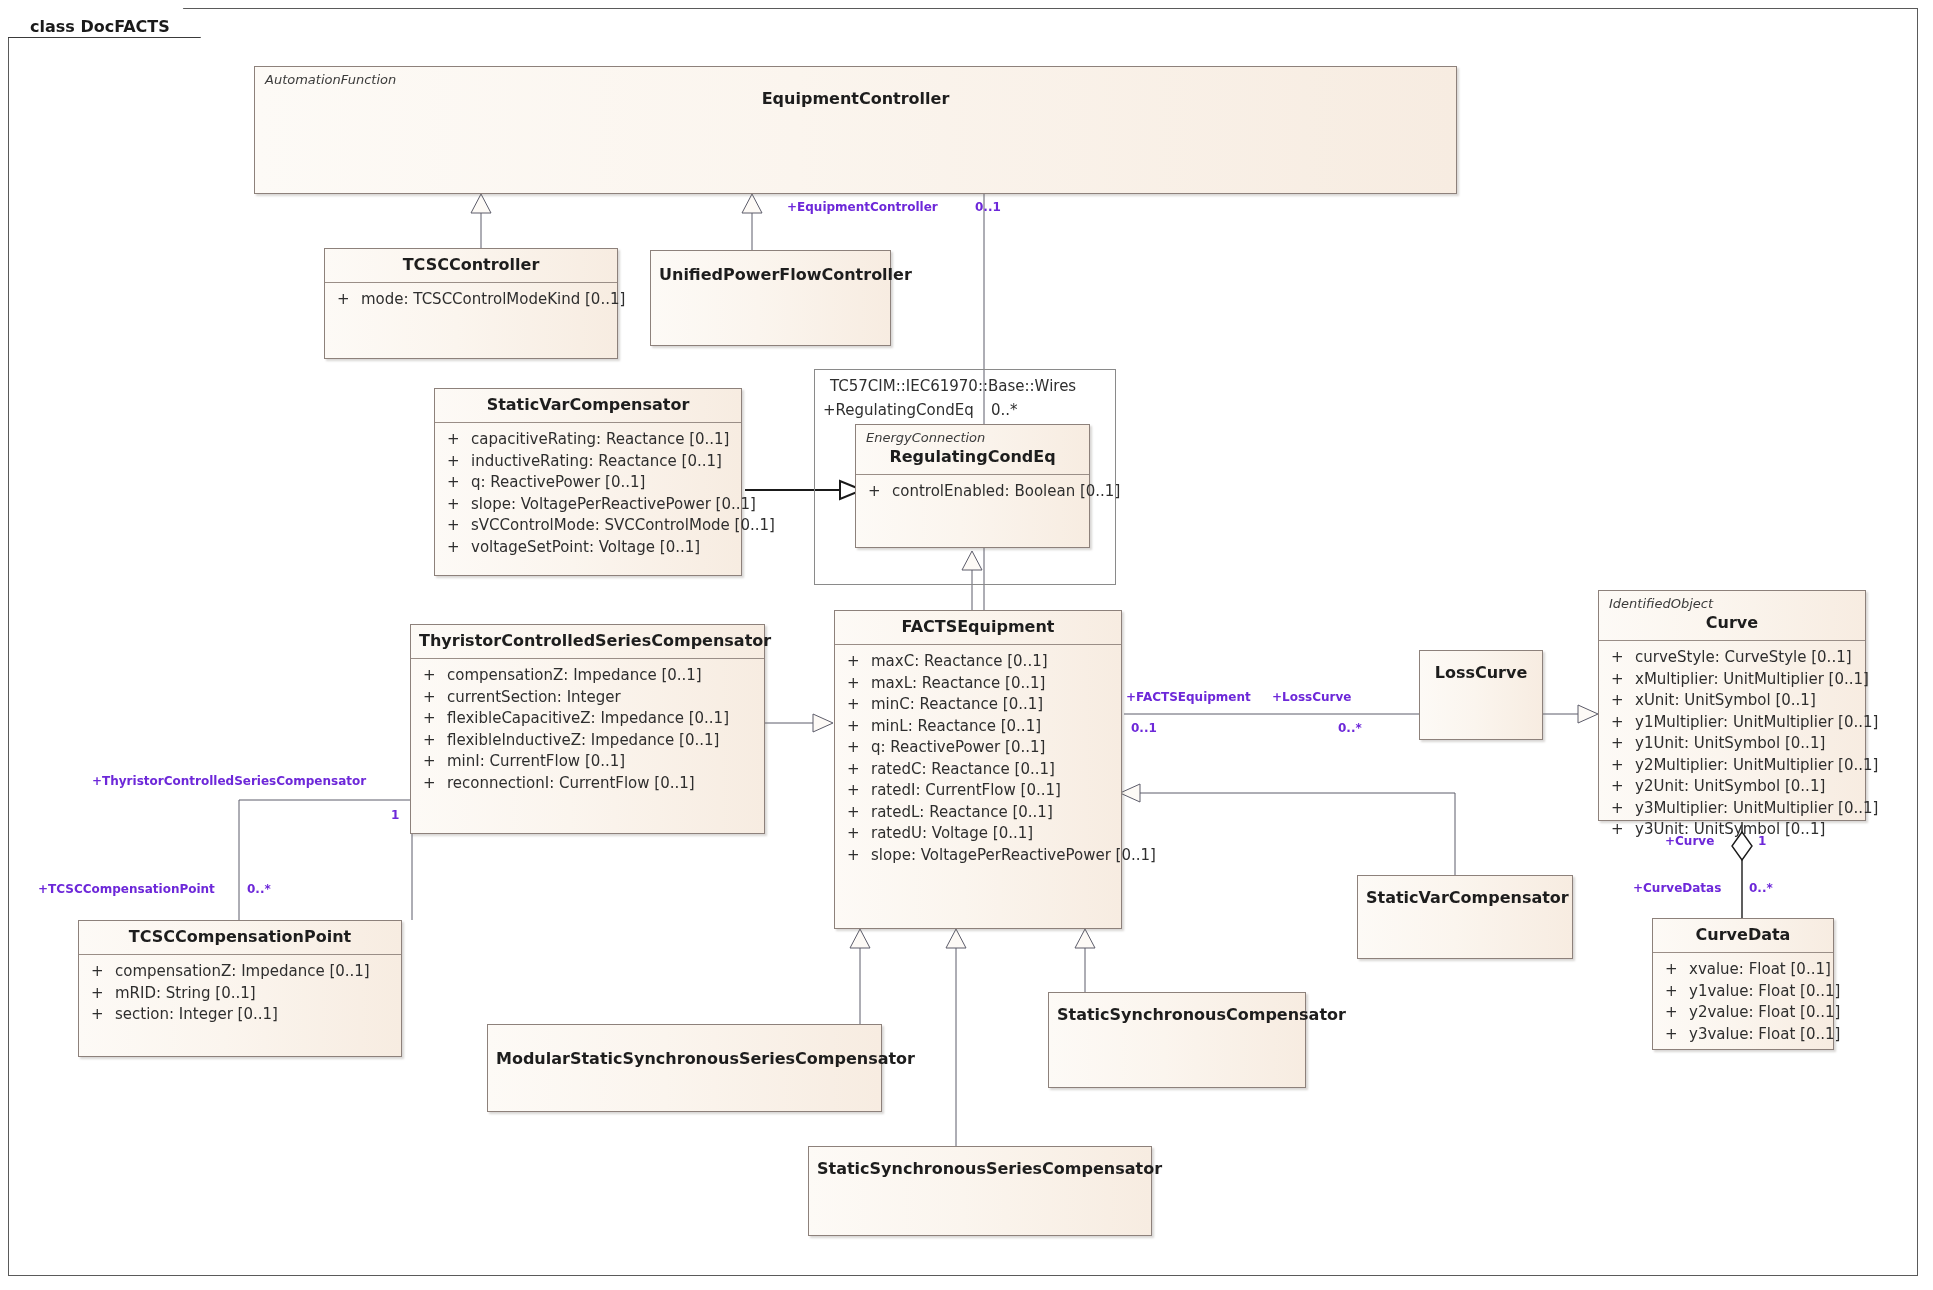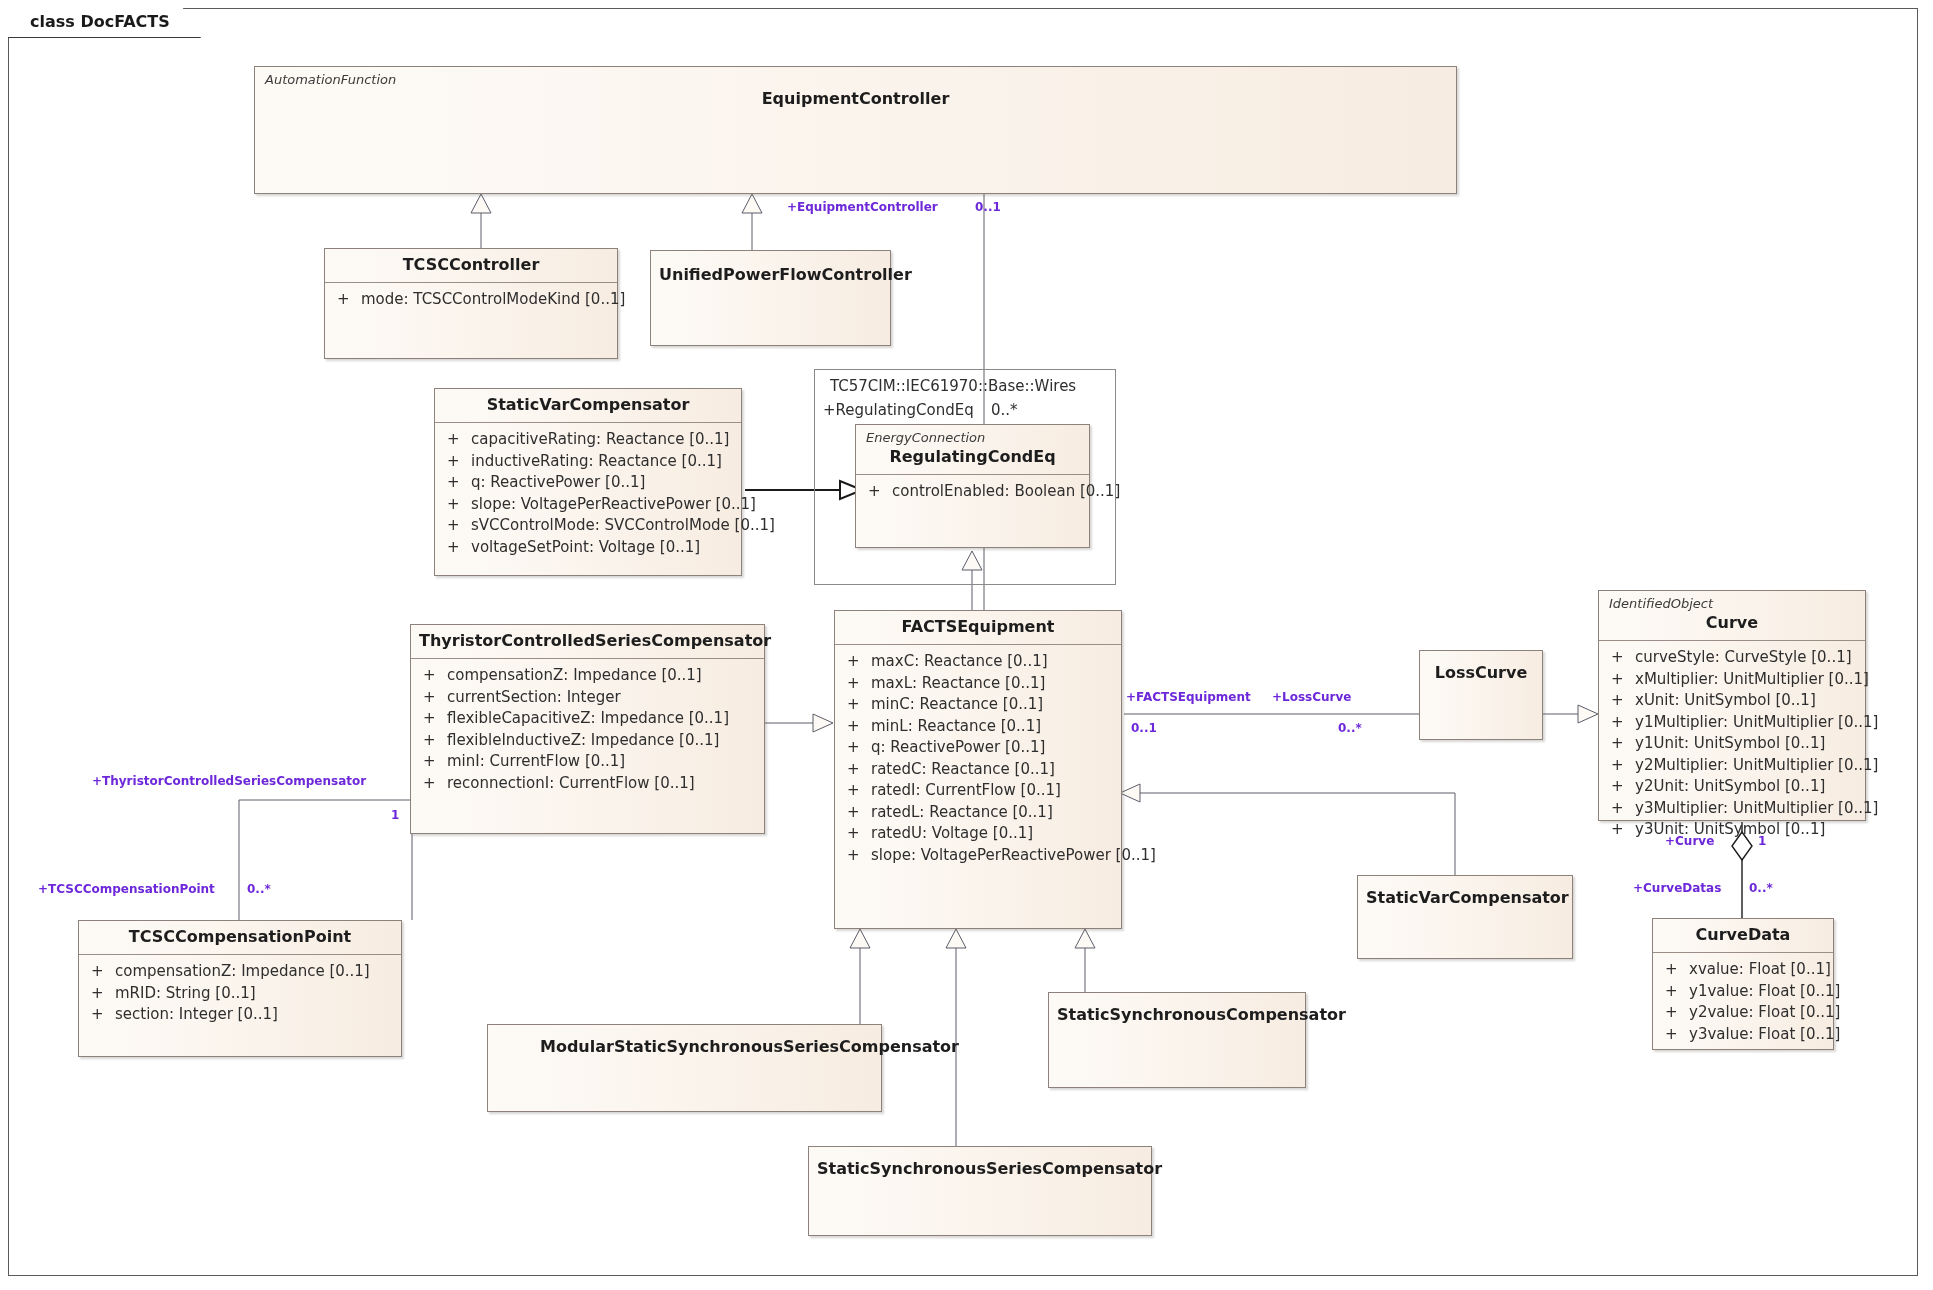--- a/index.html
+++ b/index.html
@@ -5,21 +5,21 @@
   html,body{margin:0;padding:0;background:#ffffff;}
   body{font-family:"DejaVu Sans","Liberation Sans",sans-serif;}
   #canvas{position:relative;width:1933px;height:1290px;background:#ffffff;overflow:hidden;}
 
   
   .frame{position:absolute;left:8px;top:8px;width:1910px;height:1268px;border:1px solid #5a5a5a;box-sizing:border-box;}
 
   
   .title-tab{position:absolute;left:8px;top:8px;height:30px;background:#ffffff;border:1px solid #3a3a3a;
              border-left:none;border-top:none;box-sizing:border-box;padding:0 30px 0 22px;
-             display:flex;align-items:center;font-weight:bold;font-size:16px;color:#1a1a1a;
+             display:flex;align-items:flex-end;font-weight:bold;font-size:16px;color:#1a1a1a;
              clip-path:polygon(0 0,calc(100% - 18px) 0,100% 100%,0 100%);}
   .title-tab .tabtext{position:relative;top:-1px;}
 
   
   .cls{position:absolute;box-sizing:border-box;border:1px solid #8d817b;
        background:linear-gradient(to right,#fdfaf6 0%,#fbf5ee 45%,#f7ece1 100%);
        box-shadow:2px 2px 2px rgba(120,110,105,.28);}
   .cls .stereo{text-align:left;font-style:italic;font-size:13px;color:#3b3b3b;padding:5px 10px 0 10px;}
   .cls .cname{text-align:center;font-weight:bold;font-size:16px;color:#1d1d1d;padding:6px 8px 8px 8px;}
   .cls .cname.tight{padding-top:2px;}
@@ -344,21 +344,21 @@
 
   <div class="cls" style="left:1357px;top:875px;width:216px;height:84px;">
     <div class="cname" style="padding-top:12px;">StaticVarCompensator</div>
   </div>
 
   <div class="cls" style="left:1048px;top:992px;width:258px;height:96px;">
     <div class="cname" style="padding-top:12px;">StaticSynchronousCompensator</div>
   </div>
 
   <div class="cls" style="left:487px;top:1024px;width:395px;height:88px;">
-    <div class="cname" style="padding-top:12px;margin-left:44px;">ModularStaticSynchronousSeriesCompensator</div>
+    <div class="cname" style="padding-top:24px;">ModularStaticSynchronousSeriesCompensator</div>
   </div>
 
   <div class="cls" style="left:808px;top:1146px;width:344px;height:90px;">
     <div class="cname" style="padding-top:12px;">StaticSynchronousSeriesCompensator</div>
   </div>
 
   <div class="lbl" style="left:787px;top:200px;">+EquipmentController</div>
   <div class="lbl" style="left:975px;top:200px;">0..1</div>
 
   <div class="lbl" style="left:1126px;top:690px;">+FACTSEquipment</div>

